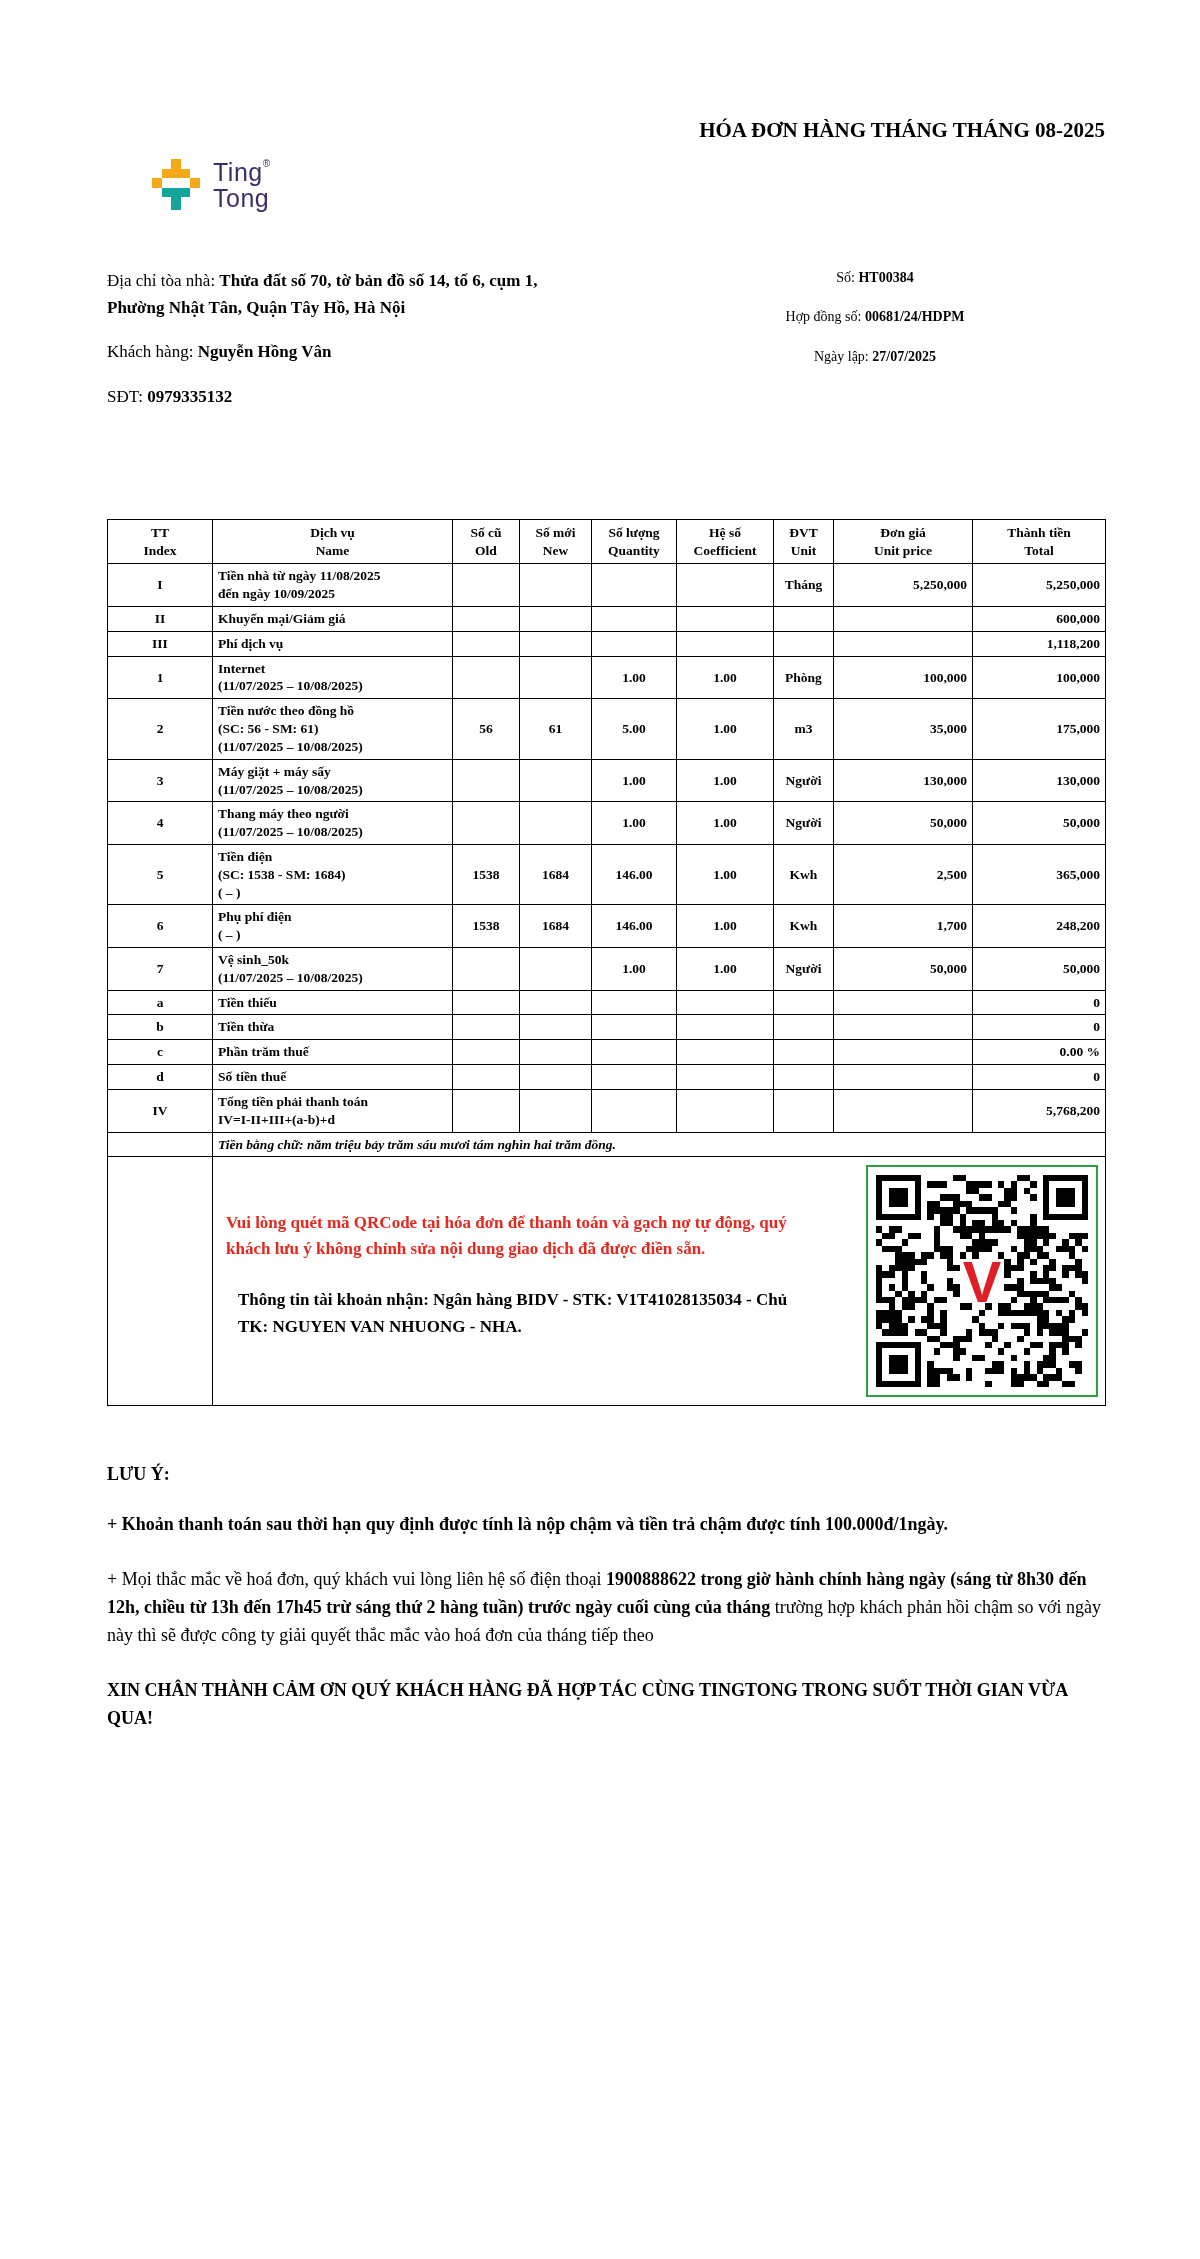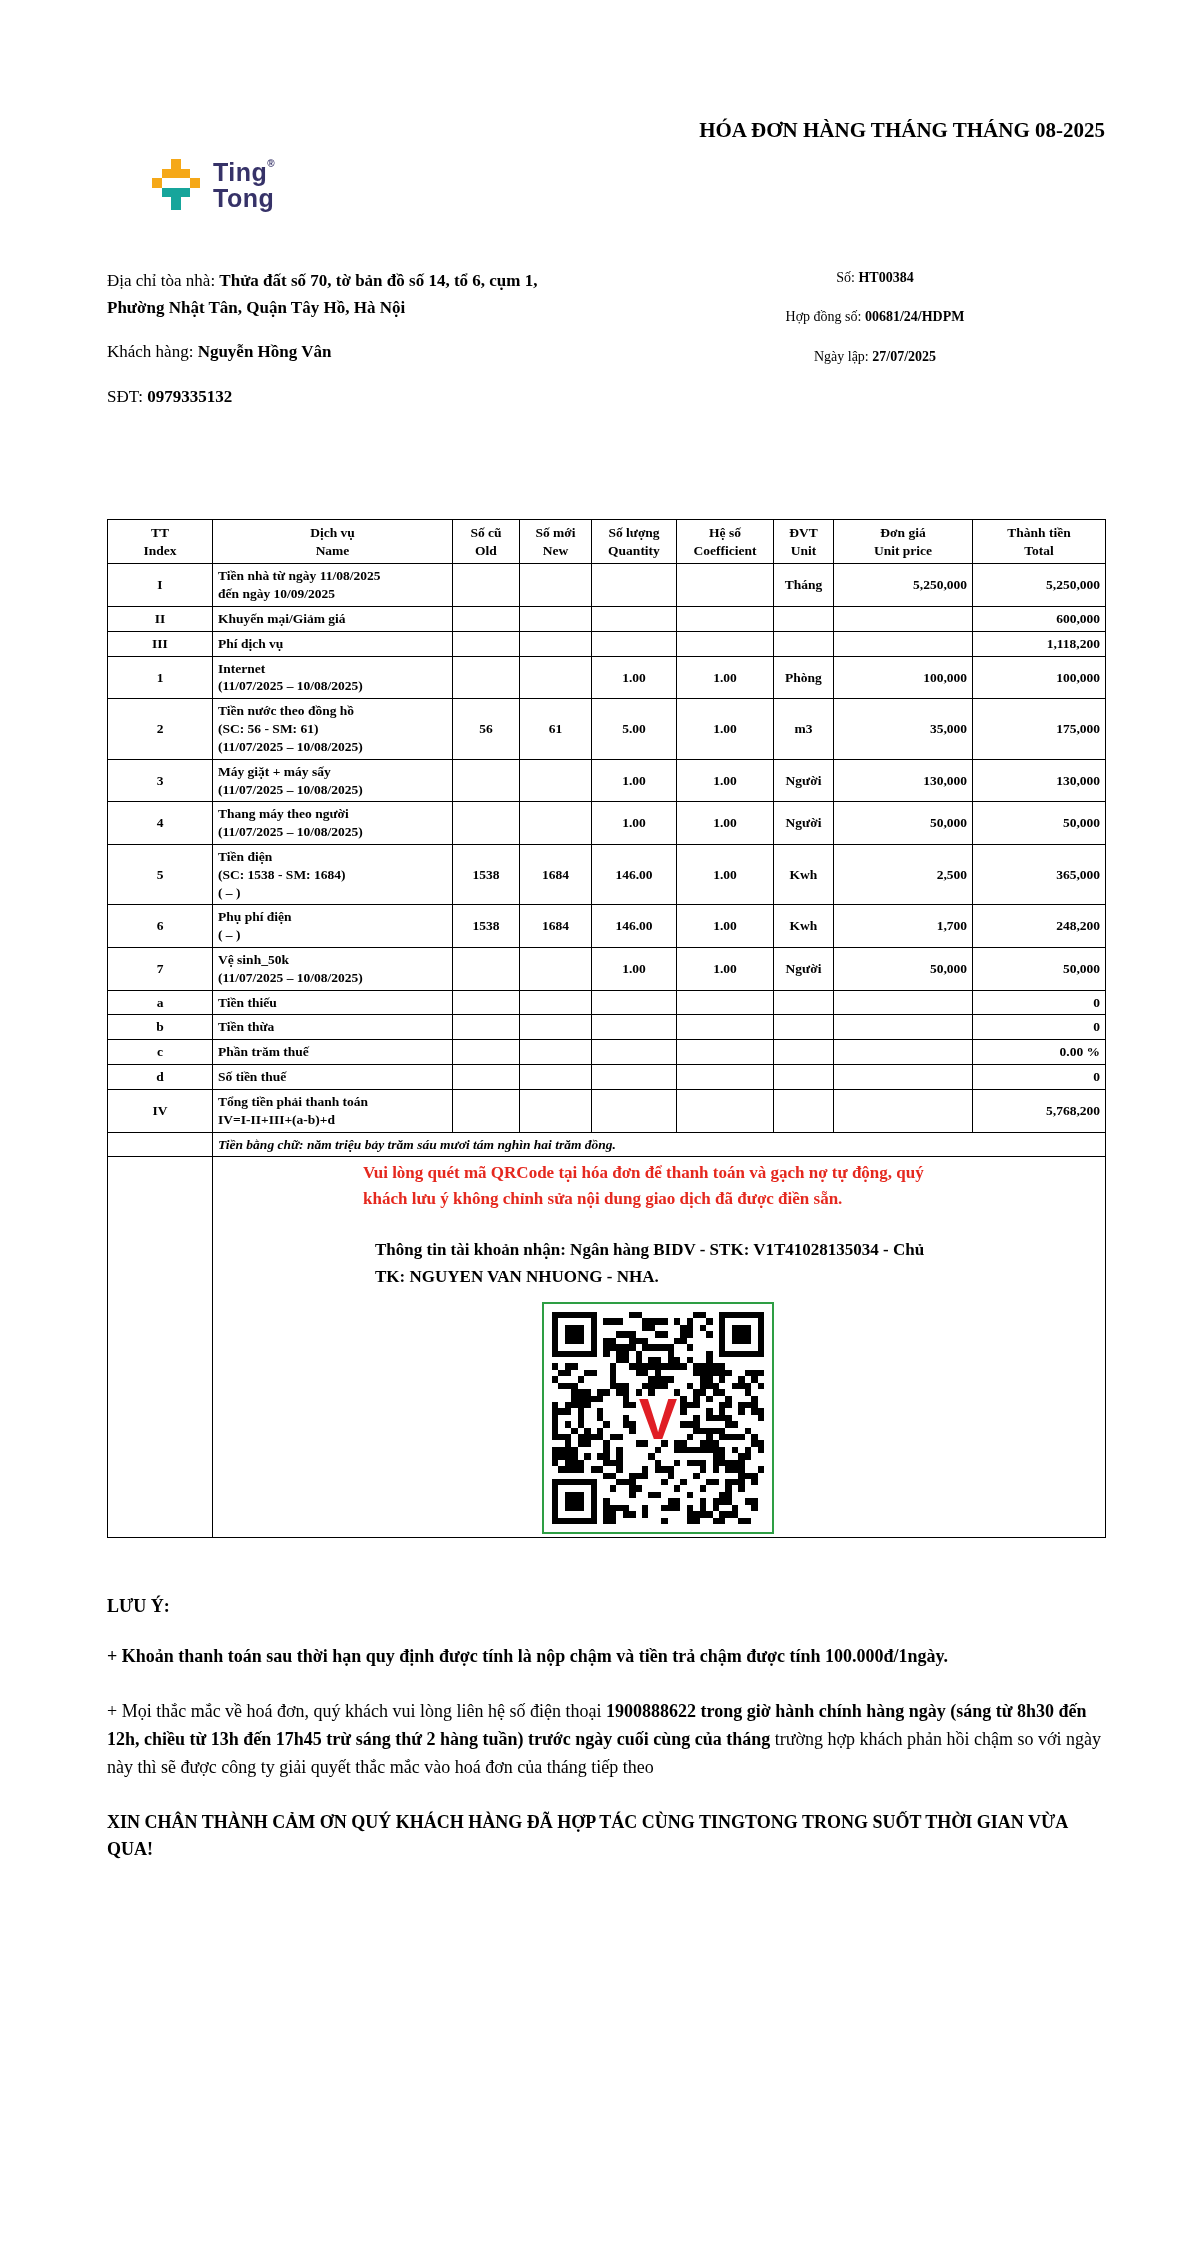--- a/index.html
+++ b/index.html
@@ -6,21 +6,21 @@
   .page {
     position:relative; width:1200px; height:2259px; background:#fff;
     font-family:"Liberation Serif", serif; color:#000; overflow:hidden;
   }
   .content { position:absolute; left:107px; top:0; width:998px; }
 
   
   .header { display:flex; justify-content:space-between; margin-top:115px; }
   .logo { display:flex; gap:13px; margin-left:45px; margin-top:44px; align-items:flex-start; }
   .logo-text {
-    font-family:"Liberation Sans", sans-serif; font-weight:bold;
+    font-family:"Liberation Sans", sans-serif; font-weight:normal;
     color:#363268; font-size:25px; line-height:26px; letter-spacing:0.5px;
   }
   .logo-text sup { font-size:10px; vertical-align:top; line-height:1; }
   .invoice-title { width:420px; text-align:right; font-weight:bold; font-size:21px; line-height:1.45; }
 
   
   .info { display:flex; justify-content:space-between; margin-top:52px; }
   .info-left  { width:480px; font-size:17px; }
   .info-right { width:460px; font-size:14px; text-align:center; }
   .info p { margin:0 0 17px; line-height:1.6; }
@@ -31,21 +31,21 @@
     border:1.5px solid #000; font-size:13.5px; line-height:1.32; vertical-align:middle;
   }
   table.services th { font-weight:bold; padding:4px 2px; text-align:center; }
   table.services td { font-weight:bold; padding:3px 5px; }
   td.c-tt   { text-align:center; }
   td.c-name { text-align:left; padding-left:8px; }
   td.c-num  { text-align:center; }
   td.c-money{ text-align:right; padding-right:10px; }
   td.words-cell { font-weight:normal; font-size:14.5px; padding:5px 8px; }
   td.qr-cell { height:242px; padding:6px 6px 8px 8px; }
-  .qr-flex { display:flex; justify-content:space-between; align-items:center; height:100%;flex-direction:column; }
+  .qr-flex { display:flex; justify-content:space-between; align-items:center; height:100%; }
   .qr-texts { width:600px; padding-left:8px; font-size:17px; }
   .qr-notice { margin:0 0 26px; line-height:1.5; color:#E5281E; }
   .qr-account { margin:12px; line-height:1.55; }
   .qr-box {
     width:228px; height:228px; border:2px solid #2E9E44; background:#fff;
     display:flex; align-items:center; justify-content:center; margin-right:2px;
   }
 
   
   .notes { margin-top:58px; font-size:18px; }

